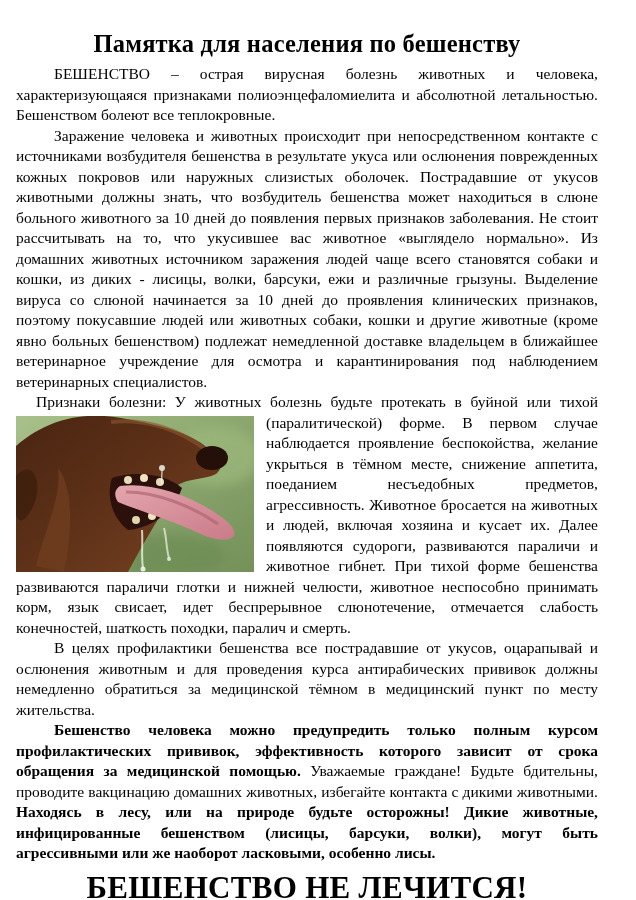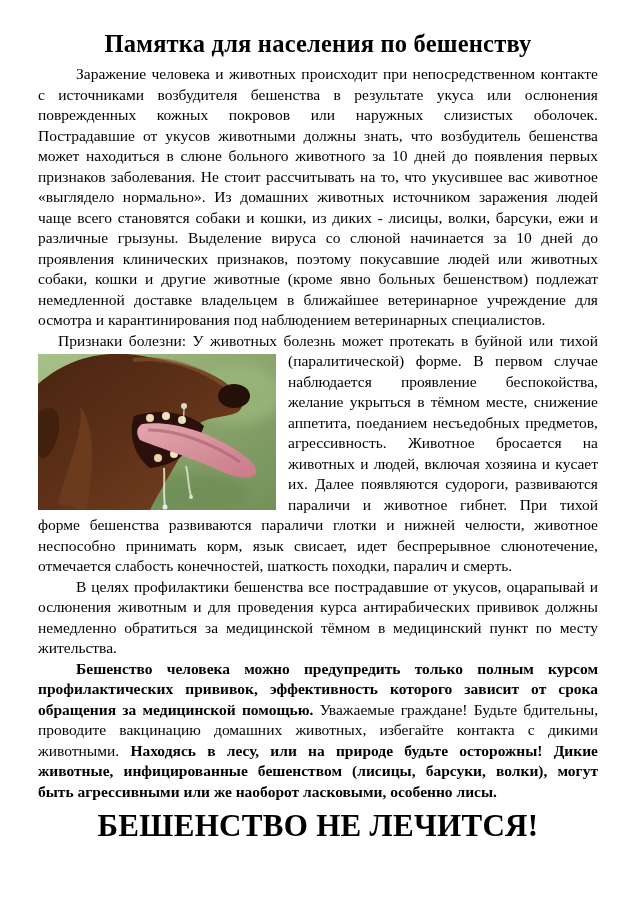--- a/index.html
+++ b/index.html
@@ -4,21 +4,21 @@
 <style>
   html,body{margin:0;padding:0;background:#ffffff;}
   .page{
     position:relative;
     width:636px;height:900px;
     margin:0 auto;
     background:#ffffff;
     font-family:"Liberation Serif","DejaVu Serif",serif;
     color:#000000;
     box-sizing:border-box;
-    padding:30px 38px 0 38px;
+    padding:30px 38px 0 16px;
     overflow:hidden;
   }
   h1.doc-title{
     font-size:24.5px;
     font-weight:bold;
     text-align:center;
     margin:0 0 6px 0;
     letter-spacing:0.2px;
   }
   p.para{
@@ -49,24 +49,25 @@
     font-family:"Liberation Serif","DejaVu Serif",serif;
   }
 </style>
 </head>
 <body>
 
 <div class="page">
 
   <h1 class="doc-title">Памятка для населения по бешенству</h1>
 
+  <p class="para">БЕШЕНСТВО – острая вирусная болезнь животных и человека, характеризующаяся признаками полиоэнцефаломиелита и абсолютной летальностью. Бешенством болеют все теплокровные.</p>
 
   <p class="para">Заражение человека и животных происходит при непосредственном контакте с источниками возбудителя бешенства в результате укуса или ослюнения поврежденных кожных покровов или наружных слизистых оболочек. Пострадавшие от укусов животными должны знать, что возбудитель бешенства может находиться в слюне больного животного за 10 дней до появления первых признаков заболевания. Не стоит рассчитывать на то, что укусившее вас животное «выглядело нормально». Из домашних животных источником заражения людей чаще всего становятся собаки и кошки, из диких - лисицы, волки, барсуки, ежи и различные грызуны. Выделение вируса со слюной начинается за 10 дней до проявления клинических признаков, поэтому покусавшие людей или животных собаки, кошки и другие животные (кроме явно больных бешенством) подлежат немедленной доставке владельцем в ближайшее ветеринарное учреждение для осмотра и карантинирования под наблюдением ветеринарных специалистов.</p>
 
-  <p class="para small-indent"><span>Признаки болезни: У животных болезнь может протекать в буйной или тихой </span><span class="photo-float">
+  <p class="para small-indent"><span>Признаки болезни: У животных болезнь будьте протекать в буйной или тихой </span><span class="photo-float">
         <svg width="238" height="156" viewBox="0 0 238 156" xmlns="http://www.w3.org/2000/svg">
       <defs>
         <linearGradient id="bgGrad" x1="0" y1="0" x2="1" y2="1">
           <stop offset="0" stop-color="#a9c18a"></stop>
           <stop offset="0.5" stop-color="#8ba66e"></stop>
           <stop offset="1" stop-color="#74915a"></stop>
         </linearGradient>
         <linearGradient id="furGrad" x1="0" y1="0" x2="1" y2="1">
           <stop offset="0" stop-color="#4a2512"></stop>
           <stop offset="0.5" stop-color="#5e3118"></stop>

